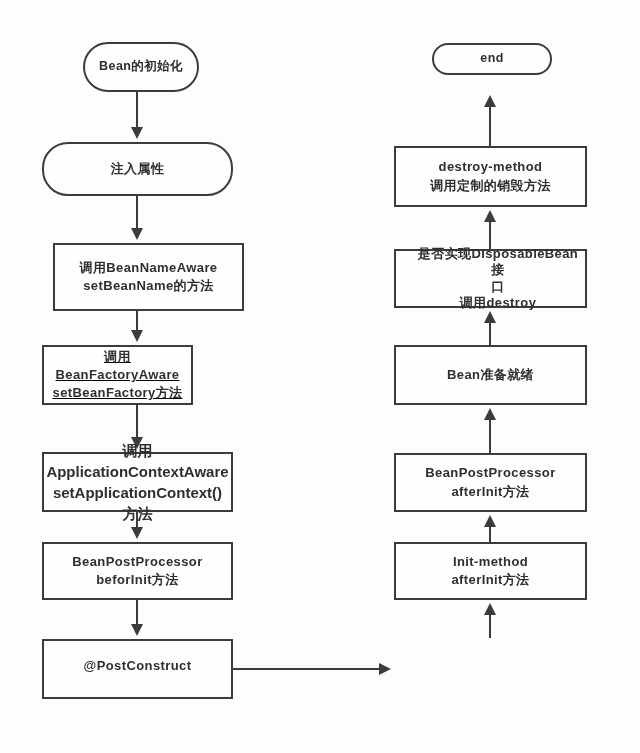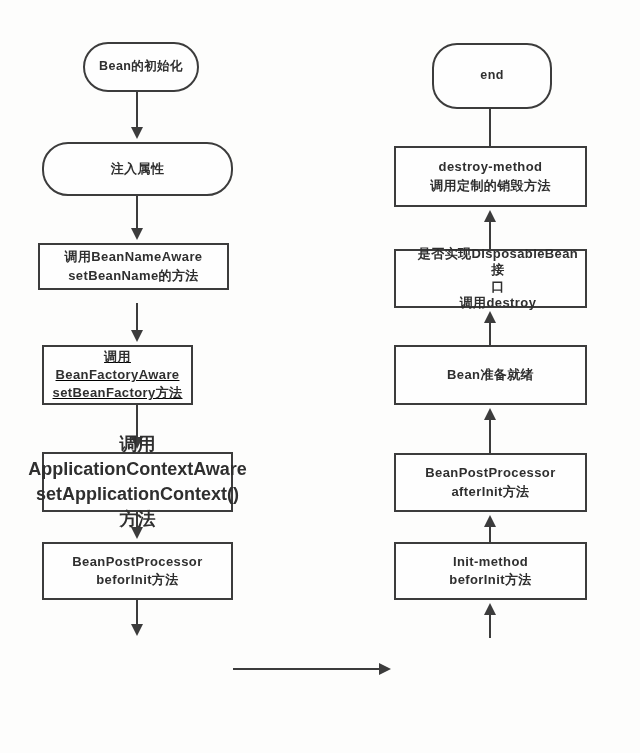--- a/index.html
+++ b/index.html
@@ -81,46 +81,49 @@
   </svg>
 
   <div class="node rounded terminal" style="left:83px; top:42px; width:116px; height:50px;">
     <span class="label">Bean的初始化</span>
   </div>
 
   <div class="node" style="left:42px; top:142px; width:191px; height:54px;border-radius:26px;">
     <span class="label">注入属性</span>
   </div>
 
-  <div class="node" style="left:38px; top:243px; width:191px; height:47px;">
+  <div class="node" style="left:53px; top:243px; width:191px; height:68px;">
     <span class="label">调用BeanNameAware
 setBeanName的方法</span>
   </div>
 
   <div class="node" style="left:42px; top:345px; width:151px; height:60px;text-decoration:underline;">
     <span class="label">调用BeanFactoryAware
 setBeanFactory方法</span>
   </div>
 
   <div class="node" style="left:42px; top:452px; width:191px; height:60px;">
-    <span class="label" style="font-size:18px; letter-spacing:0;">调用
+    <span class="label" style="font-size:15px; letter-spacing:0;">调用
 ApplicationContextAware
 setApplicationContext()方法</span>
   </div>
 
   <div class="node" style="left:42px; top:542px; width:191px; height:58px;">
     <span class="label">BeanPostProcessor
 beforInit方法</span>
   </div>
 
+  <div class="node" style="left:42px; top:639px; width:191px; height:60px;">
+    <span class="label" style="align-self:flex-start; margin-top:14px;">@PostConstruct</span>
+  </div>
 
 
   <div class="node" style="left:394px; top:542px; width:193px; height:58px;">
     <span class="label">Init-method
-beforInit方法</span>
+afterInit方法</span>
   </div>
 
   <div class="node" style="left:394px; top:453px; width:193px; height:59px;">
     <span class="label">BeanPostProcessor
 afterInit方法</span>
   </div>
 
   <div class="node" style="left:394px; top:345px; width:193px; height:60px;">
     <span class="label">Bean准备就绪</span>
   </div>
@@ -129,17 +132,17 @@
     <span class="label" style="line-height:1.25;">是否实现DisposableBean接
 口
 调用destroy</span>
   </div>
 
   <div class="node" style="left:394px; top:146px; width:193px; height:61px;">
     <span class="label">destroy-method
 调用定制的销毁方法</span>
   </div>
 
-  <div class="node rounded terminal" style="left:432px; top:43px; width:120px; height:66px;">
+  <div class="node rounded terminal" style="left:432px; top:43px; width:120px; height:32px;">
     <span class="label">end</span>
   </div>
 
 </div>
 
 </body></html>

